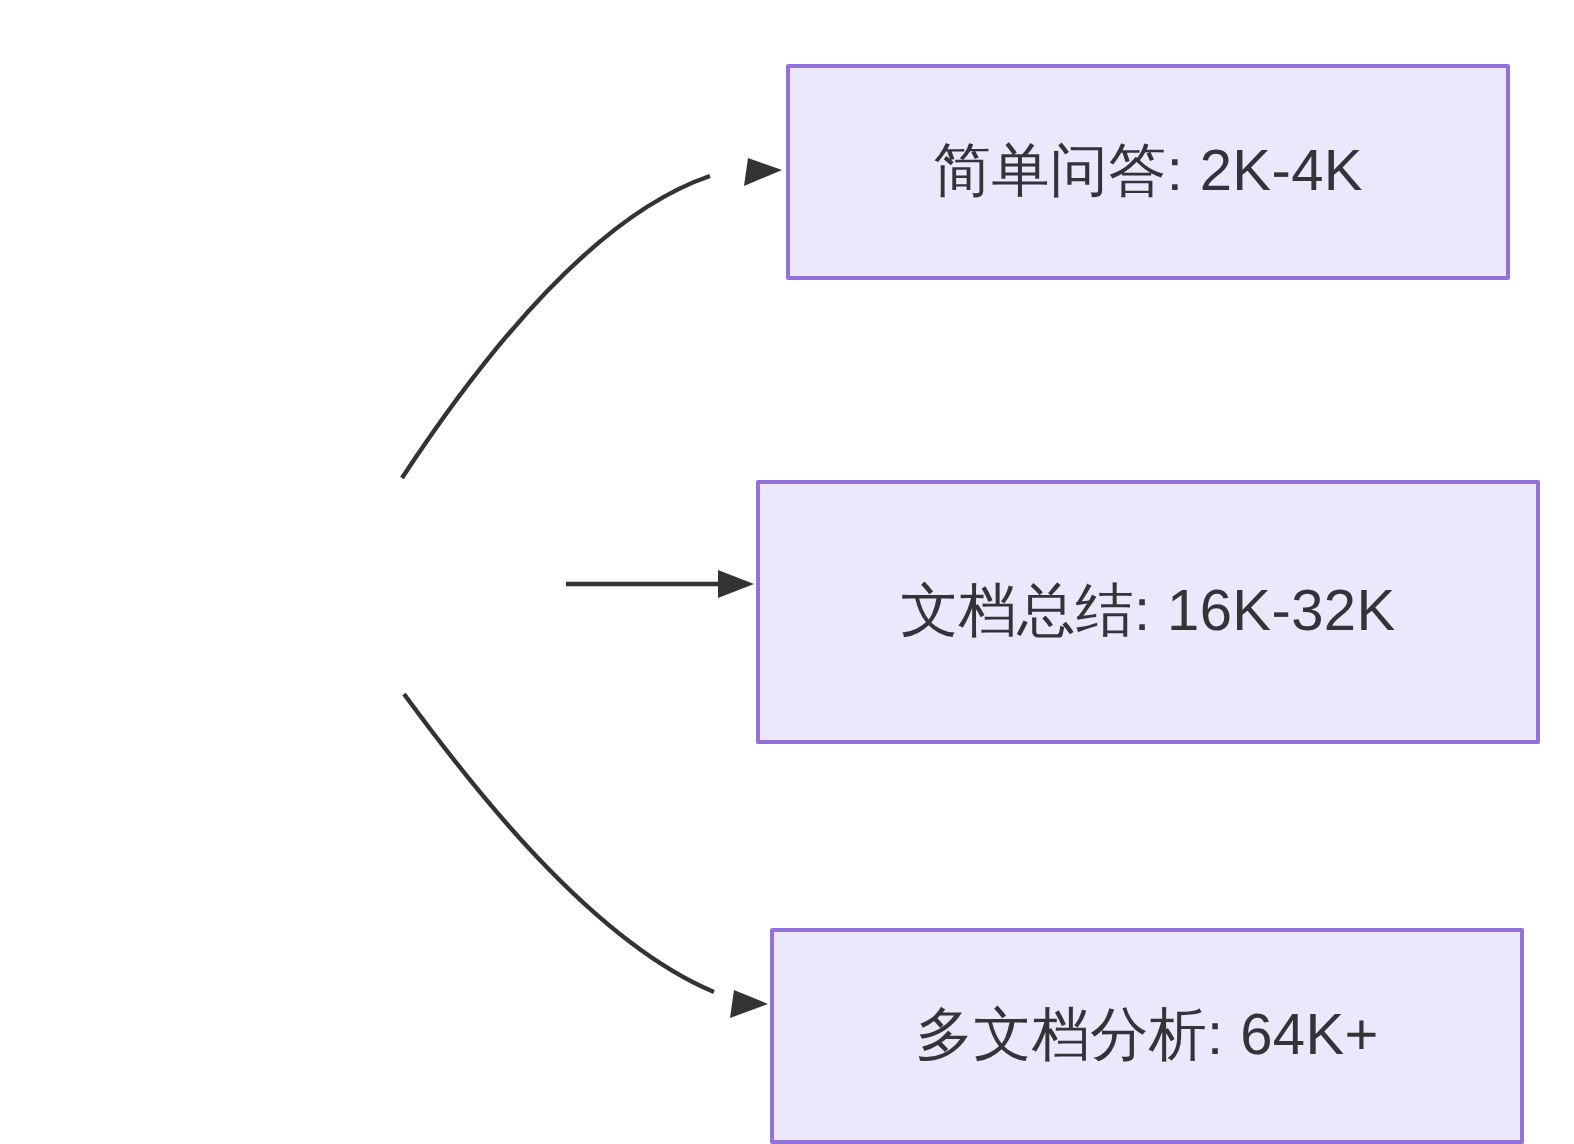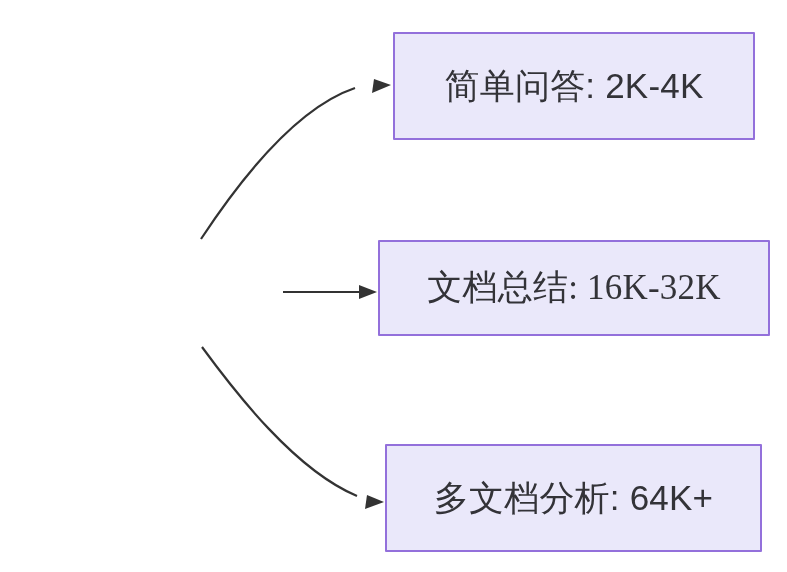--- a/index.html
+++ b/index.html
@@ -30,21 +30,21 @@
     box-sizing: border-box;
     background: #eae8fa;
     border: 2px solid #9370db;
     border-radius: 1px;
     display: flex;
     align-items: center;
     justify-content: center;
     z-index: 2;
   }
   .node-label {
-    font-size: 35px;
+    font-size: 29px;
     line-height: 1.2;
     color: #333338;
     letter-spacing: 0.2px;
     white-space: nowrap;
     text-align: center;
   }
   #node-task-type {
     left: 31px;
     top: 239px;
     width: 249px;
@@ -53,26 +53,25 @@
   #node-simple-qa {
     left: 393px;
     top: 32px;
     width: 362px;
     height: 108px;
   }
   #node-doc-summary {
     left: 378px;
     top: 240px;
     width: 392px;
-    height: 96px;
-    font-family: Liberation Serif, serif;
+    height: 132px;
   }
   #node-multi-doc {
     left: 385px;
-    top: 444px;
+    top: 464px;
     width: 377px;
     height: 108px;
   }
   .edge-path {
     fill: none;
     stroke: #333333;
     stroke-width: 2.2;
   }
   .edge-head {
     fill: #333333;

